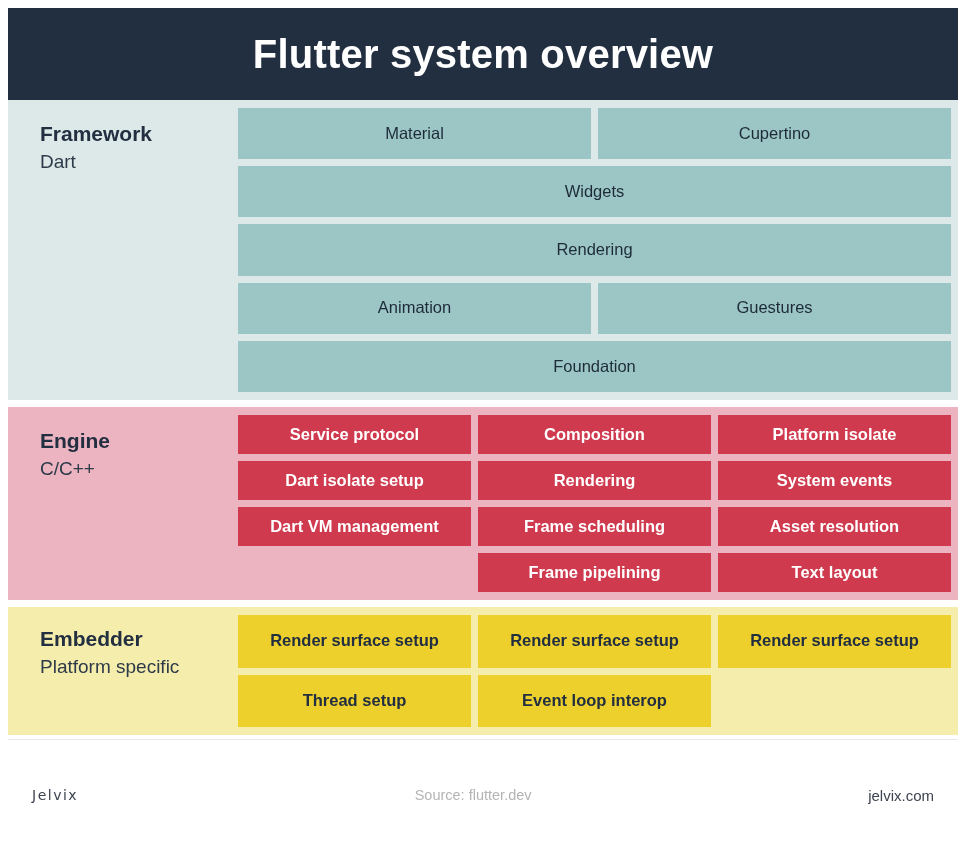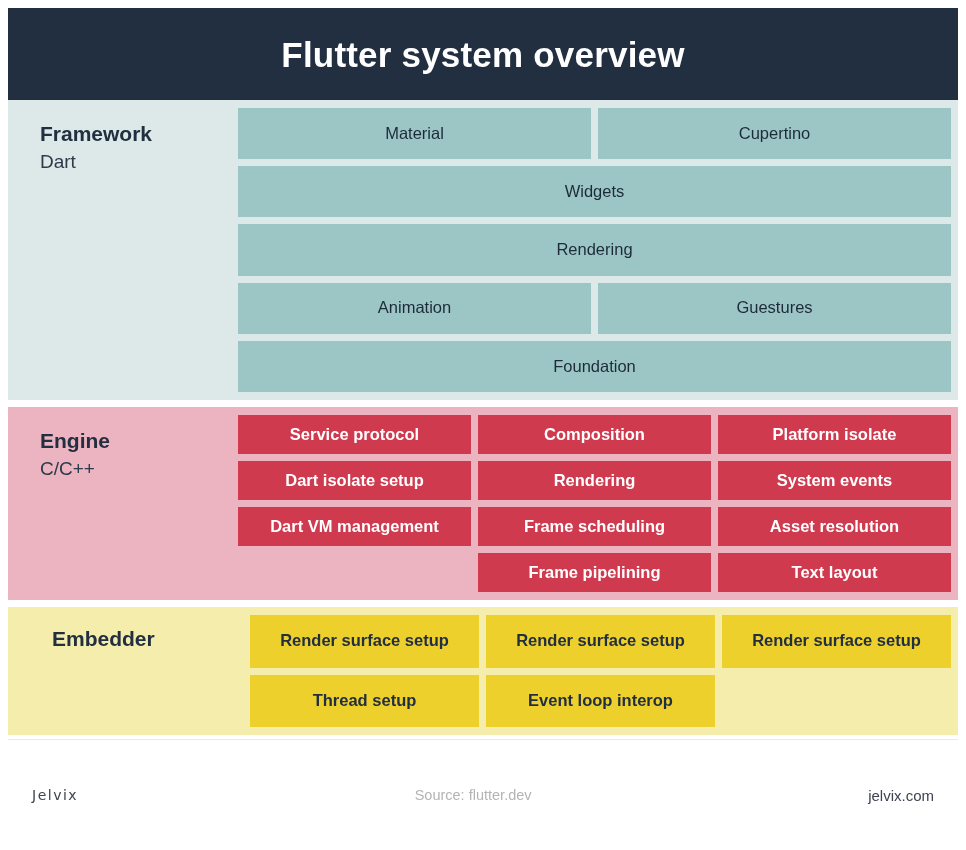--- a/index.html
+++ b/index.html
@@ -30,21 +30,21 @@
   .header {
     height: 92px;
     background: #222f40;
     display: flex;
     align-items: center;
     justify-content: center;
     flex: 0 0 auto;
   }
   .header-title {
     color: #ffffff;
-    font-size: 35px;
+    font-size: 40px;
     font-weight: bold;
     letter-spacing: 0.2px;
     text-align: center;
     line-height: 1;
   }
 
   
   .band {
     display: flex;
     box-sizing: border-box;
@@ -111,21 +111,21 @@
 
   
   .band-engine { background: #ecb3c1; height: 193px; }
   .band-engine .cell {
     background: #cf3a4e;
     color: #ffffff;
     font-weight: bold;
   }
 
   
-  .band-embedder { background: #f5edac; height: 128px; padding-left: 12px; }
+  .band-embedder { background: #f5edac; height: 128px; }
   .band-embedder .cell {
     background: #eed02c;
     color: #222f40;
     font-weight: bold;
   }
   .band-embedder .band-label { padding-top: 18px; }
 
   
   .footer {
     flex: 1 1 auto;
@@ -213,20 +213,21 @@
         <div class="cell empty"></div>
         <div class="cell">Frame pipelining</div>
         <div class="cell">Text layout</div>
       </div>
     </div>
   </div>
 
   <div class="band band-embedder">
     <div class="band-label">
       <div class="band-title">Embedder</div>
+      <div class="band-sub">Platform specific</div>
     </div>
     <div class="band-grid">
       <div class="grid-row">
         <div class="cell">Render surface setup</div>
         <div class="cell">Render surface setup</div>
         <div class="cell">Render surface setup</div>
       </div>
       <div class="grid-row">
         <div class="cell">Thread setup</div>
         <div class="cell">Event loop interop</div>

